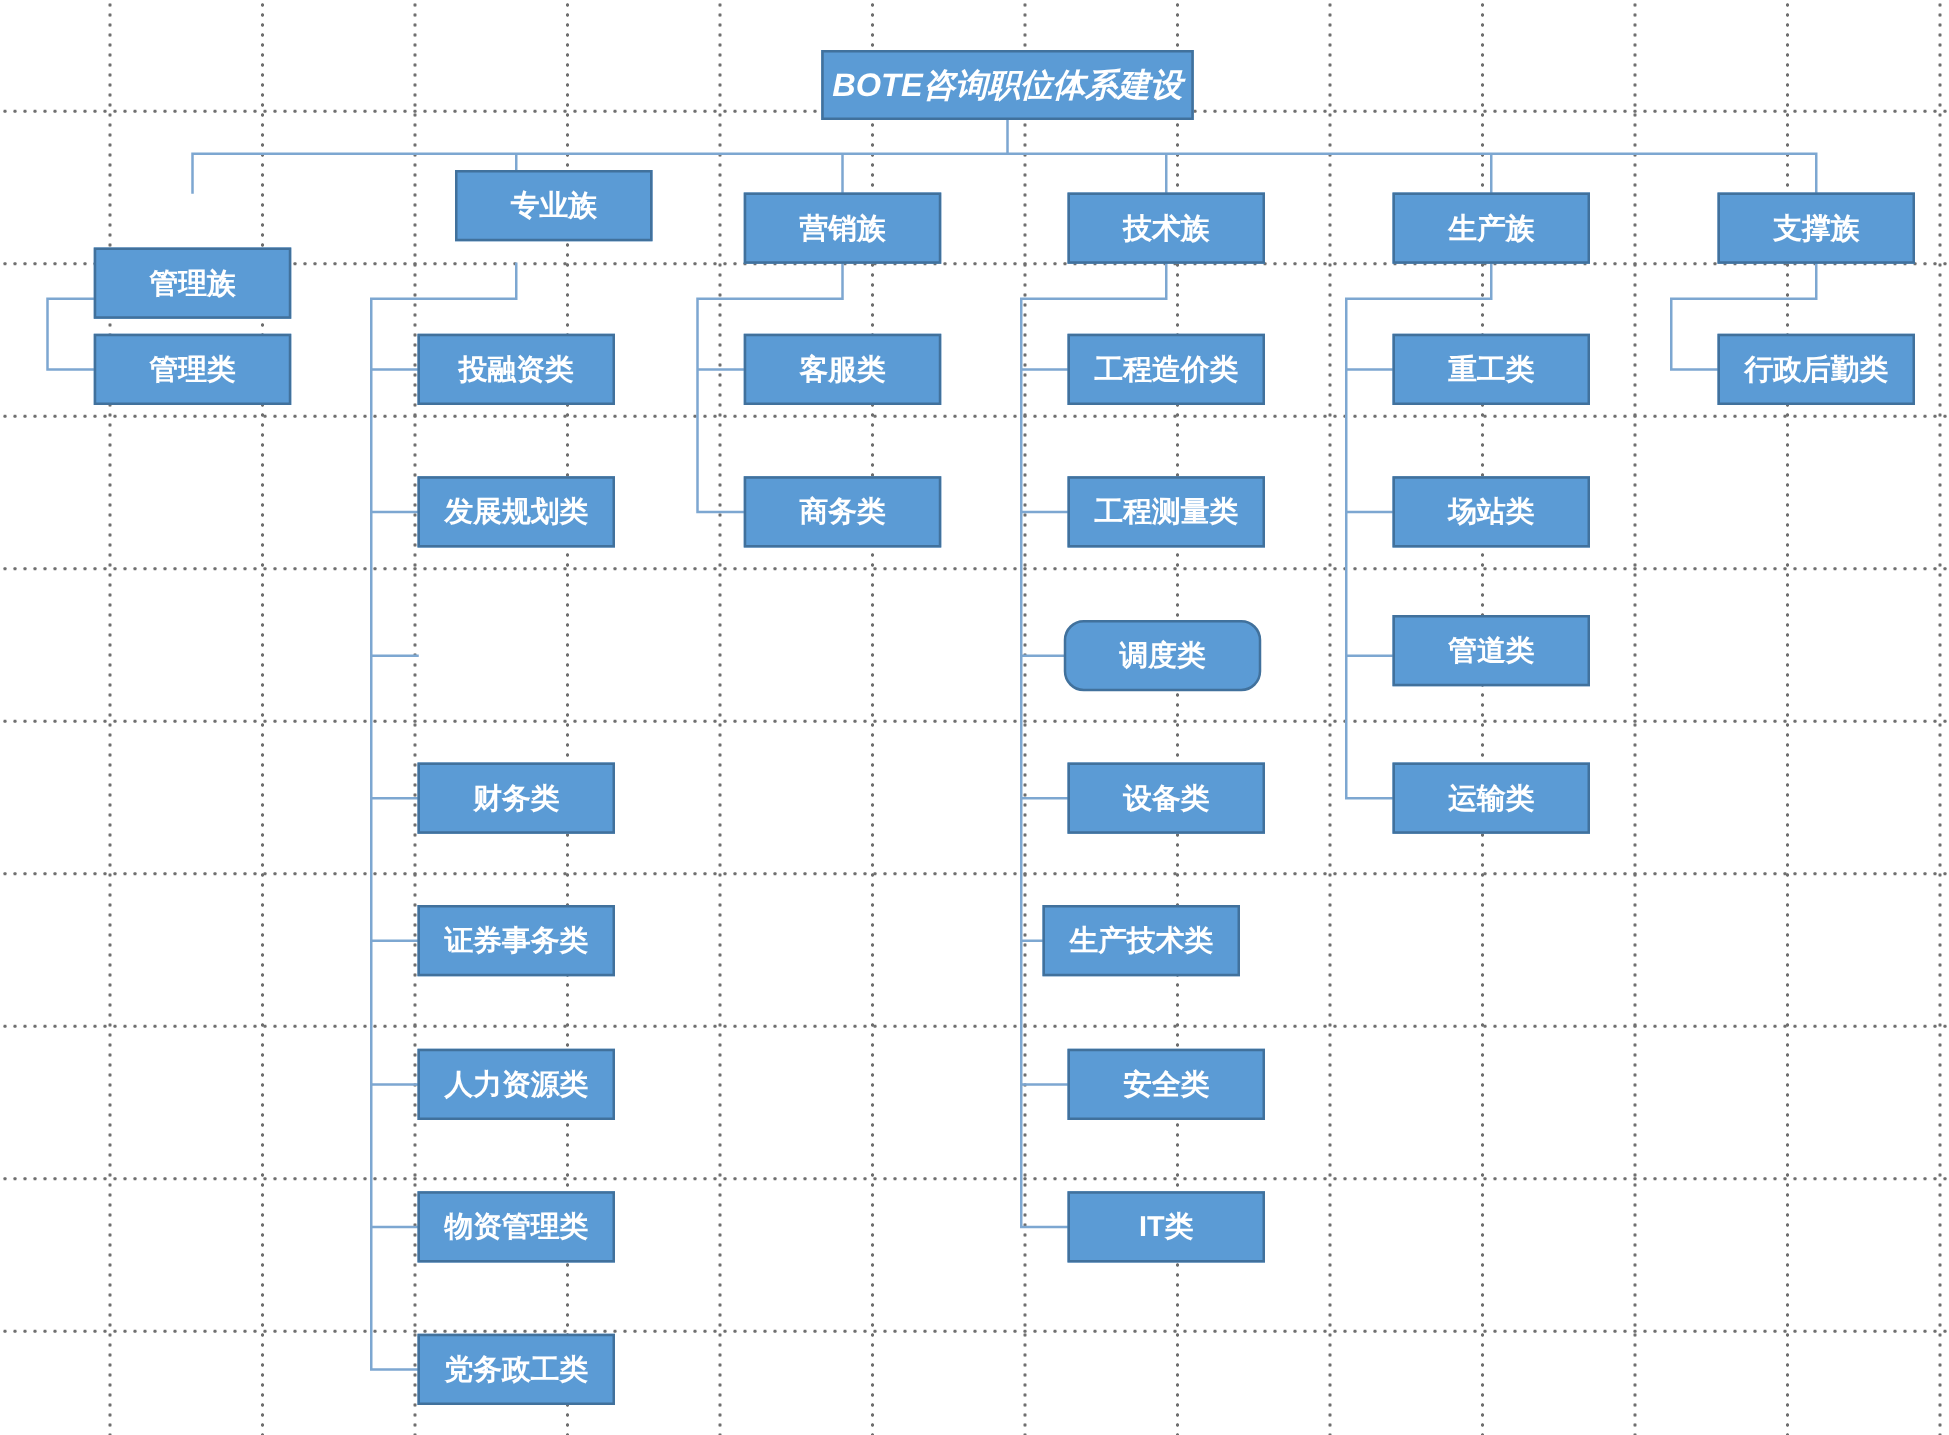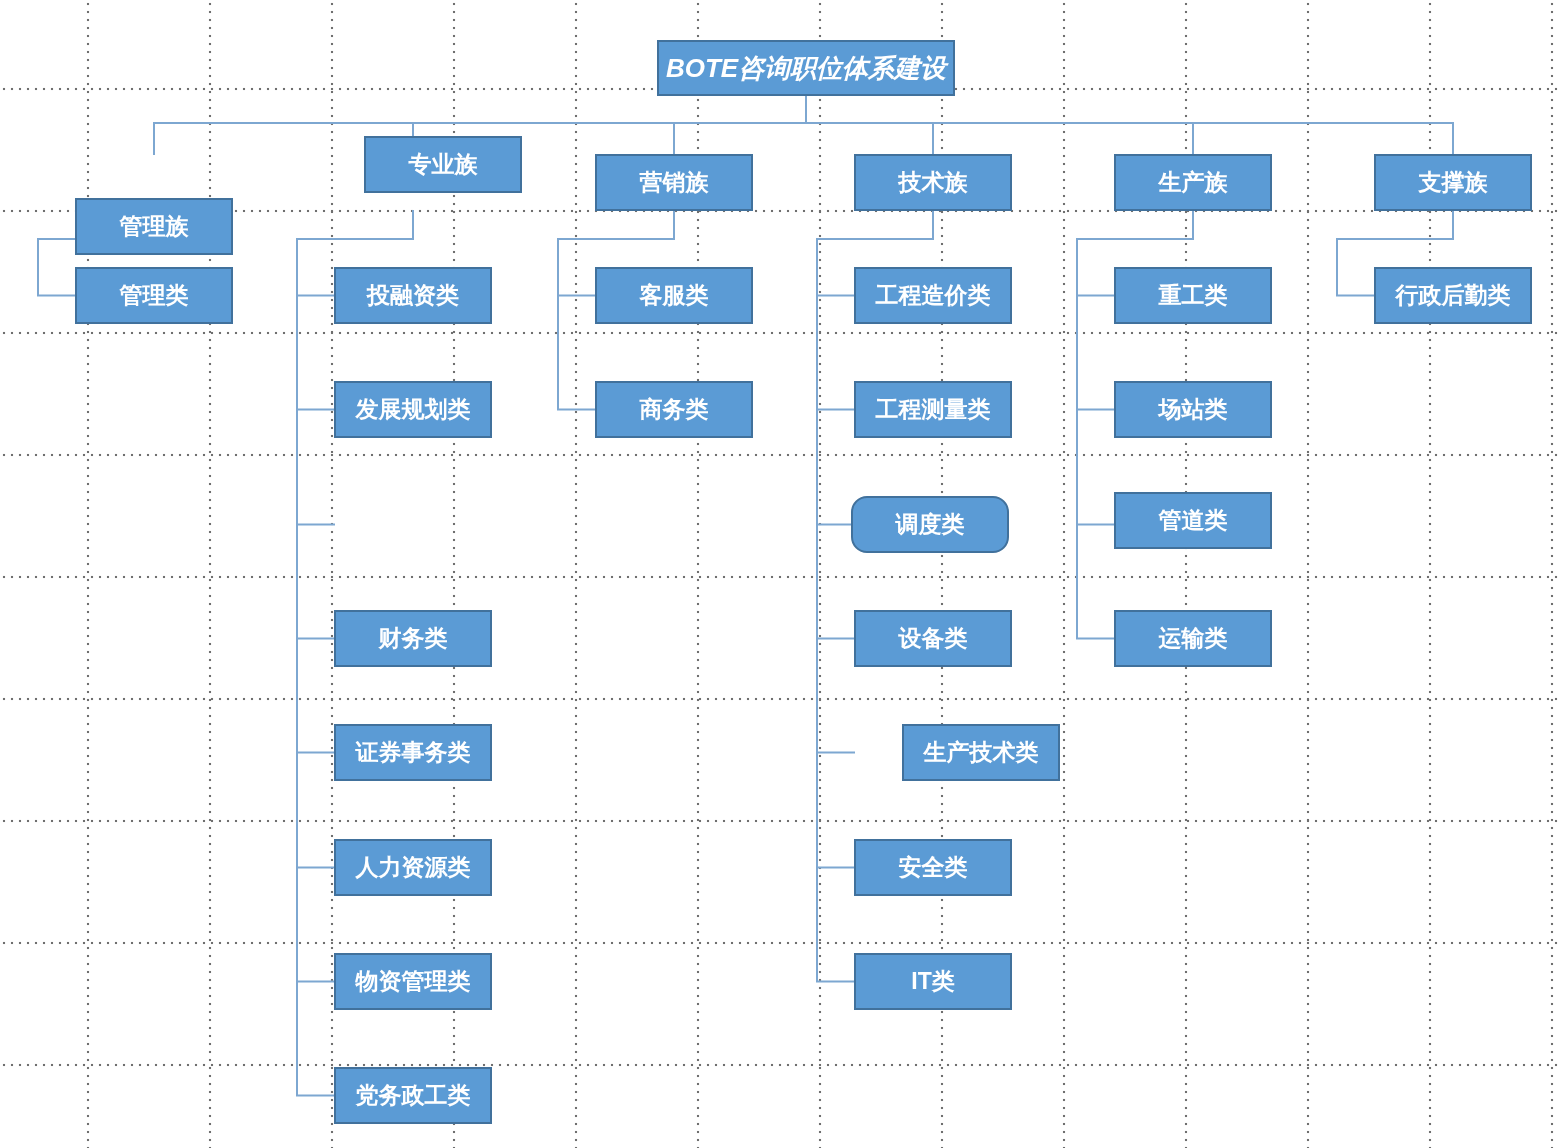--- a/index.html
+++ b/index.html
@@ -71,21 +71,21 @@
     <div class="node" style="left: 334px; top: 953px;">物资管理类</div>
     <div class="node" style="left: 334px; top: 1067px;">党务政工类</div>
     <div class="node" style="left: 595px; top: 154px;">营销族</div>
     <div class="node" style="left: 595px; top: 267px;">客服类</div>
     <div class="node" style="left: 595px; top: 381px;">商务类</div>
     <div class="node" style="left: 854px; top: 154px;">技术族</div>
     <div class="node" style="left: 854px; top: 267px;">工程造价类</div>
     <div class="node" style="left: 854px; top: 381px;">工程测量类</div>
     <div class="node" style="left: 851px; top: 496px; border-radius: 16px;">调度类</div>
     <div class="node" style="left: 854px; top: 610px;">设备类</div>
-    <div class="node" style="left: 902px; top: 724px;">生产技术类</div>
+    <div class="node" style="left: 834px; top: 724px;">生产技术类</div>
     <div class="node" style="left: 854px; top: 839px;">安全类</div>
     <div class="node" style="left: 854px; top: 953px;">IT类</div>
     <div class="node" style="left: 1114px; top: 154px;">生产族</div>
     <div class="node" style="left: 1114px; top: 267px;">重工类</div>
     <div class="node" style="left: 1114px; top: 381px;">场站类</div>
     <div class="node" style="left: 1114px; top: 492px;">管道类</div>
     <div class="node" style="left: 1114px; top: 610px;">运输类</div>
     <div class="node" style="left: 1374px; top: 154px;">支撑族</div>
     <div class="node" style="left: 1374px; top: 267px;">行政后勤类</div>
   </div>

